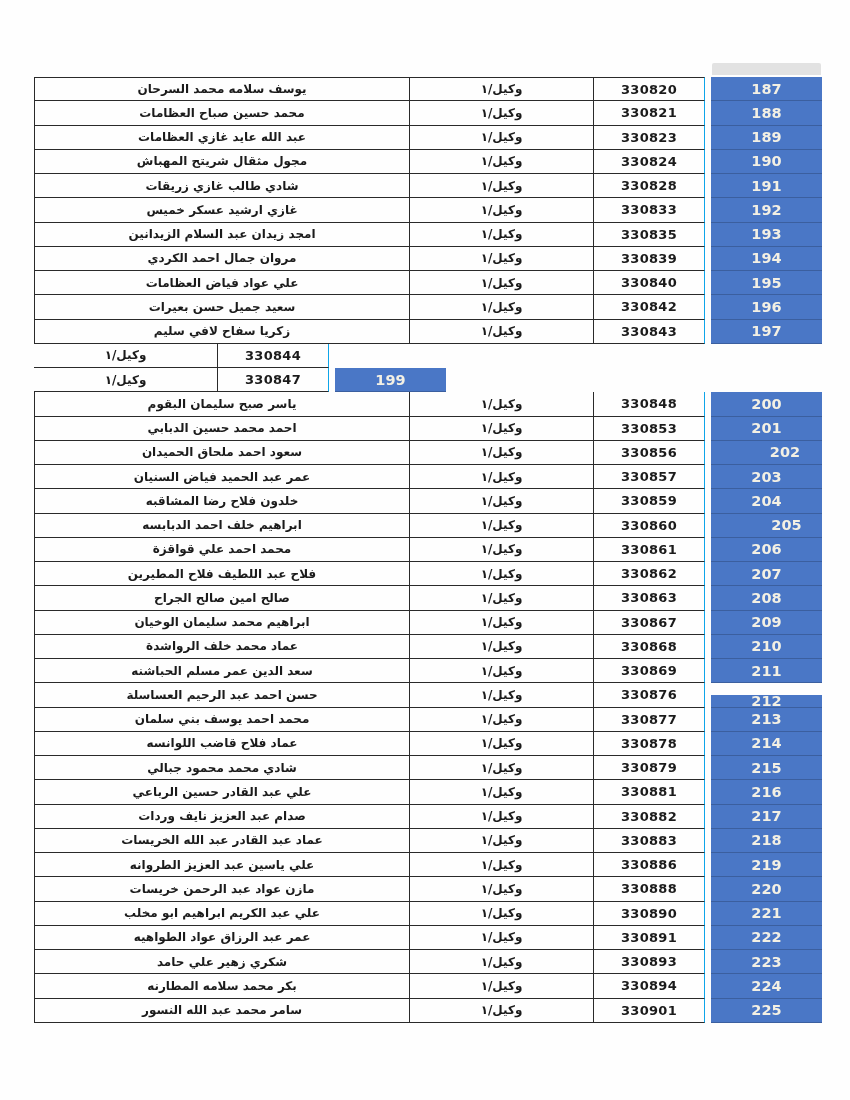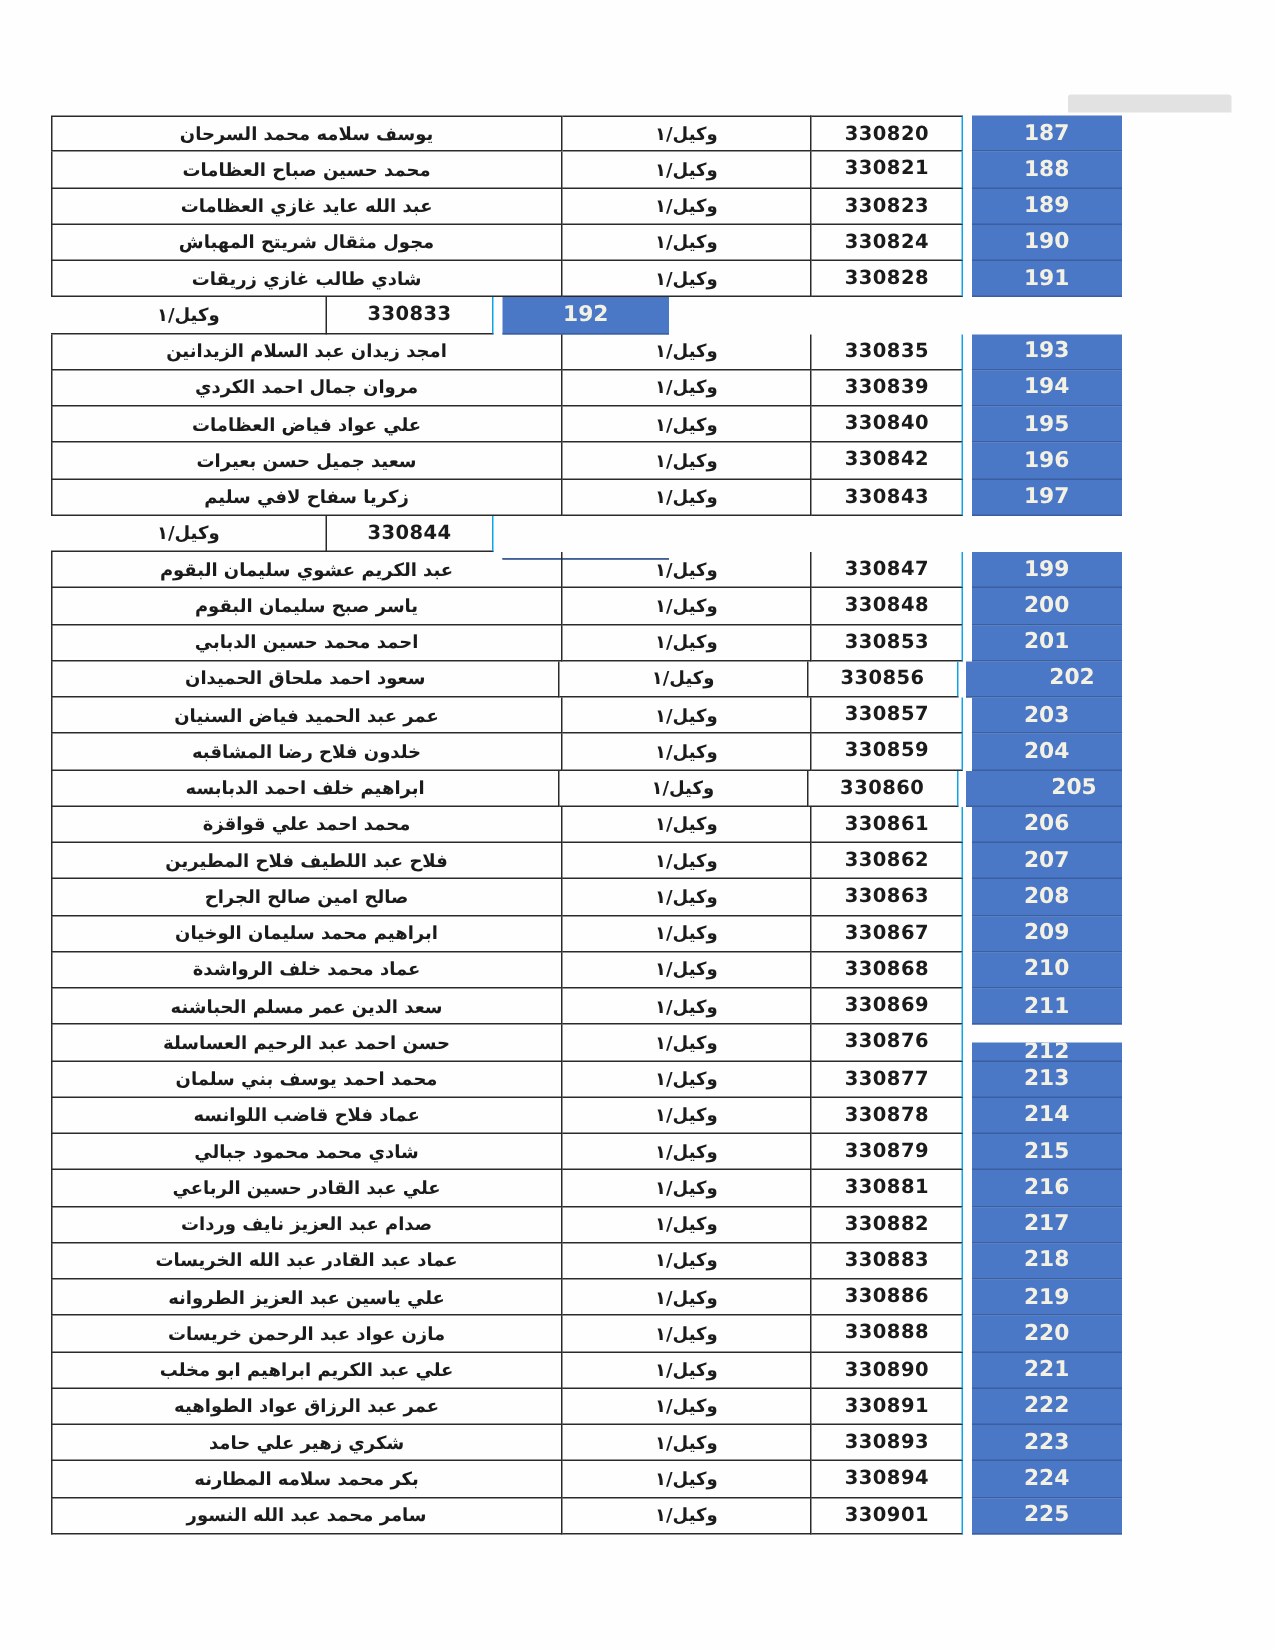--- a/index.html
+++ b/index.html
@@ -18,21 +18,21 @@
   .page-break-remnant{
     position:absolute;
     left:712px;top:63px;
     width:109px;height:12px;
     background:#e2e2e2;
     border-radius:2px 2px 0 0;
   }
   .roster{
     position:absolute;
     left:34px;top:77px;
-    width:714px;height:946px;
+    width:788px;height:946px;
     display:flex;flex-direction:column;
   }
   .row{
     flex:1 1 0;
     display:flex;
     align-items:stretch;
     min-height:0;
   }
   .cell{
     box-sizing:border-box;
@@ -120,20 +120,21 @@
 
   <div class="row">
     <div class="cell name">شادي طالب غازي زريقات</div>
     <div class="cell role">وكيل/١</div>
     <div class="cell mid">330828</div>
     <div class="spacer"></div>
     <div class="cell serial" style="background: rgb(74, 119, 198); color: rgb(243, 240, 228);">191</div>
   </div>
 
   <div class="row">
+    <div class="cell name">غازي ارشيد عسكر خميس</div>
     <div class="cell role">وكيل/١</div>
     <div class="cell mid">330833</div>
     <div class="spacer"></div>
     <div class="cell serial" style="background: rgb(74, 119, 198); color: rgb(243, 240, 228);">192</div>
   </div>
 
   <div class="row">
     <div class="cell name">امجد زيدان عبد السلام الزيدانين</div>
     <div class="cell role">وكيل/١</div>
     <div class="cell mid">330835</div>
@@ -174,21 +175,20 @@
   </div>
 
   <div class="row">
     <div class="cell role">وكيل/١</div>
     <div class="cell mid">330844</div>
     <div class="spacer"></div>
     <div class="cell serial" style="background: #0f172a; color: rgb(243, 240, 228); margin-top: 28px;">198</div>
   </div>
 
   <div class="row">
-    <div class="cell name">عبد الكريم عشوي سليمان البقوم</div>
     <div class="cell role">وكيل/١</div>
     <div class="cell mid">330847</div>
     <div class="spacer"></div>
     <div class="cell serial" style="background: rgb(74, 119, 198); color: rgb(243, 240, 228);">199</div>
   </div>
 
   <div class="row">
     <div class="cell name">ياسر صبح سليمان البقوم</div>
     <div class="cell role">وكيل/١</div>
     <div class="cell mid">330848</div>

